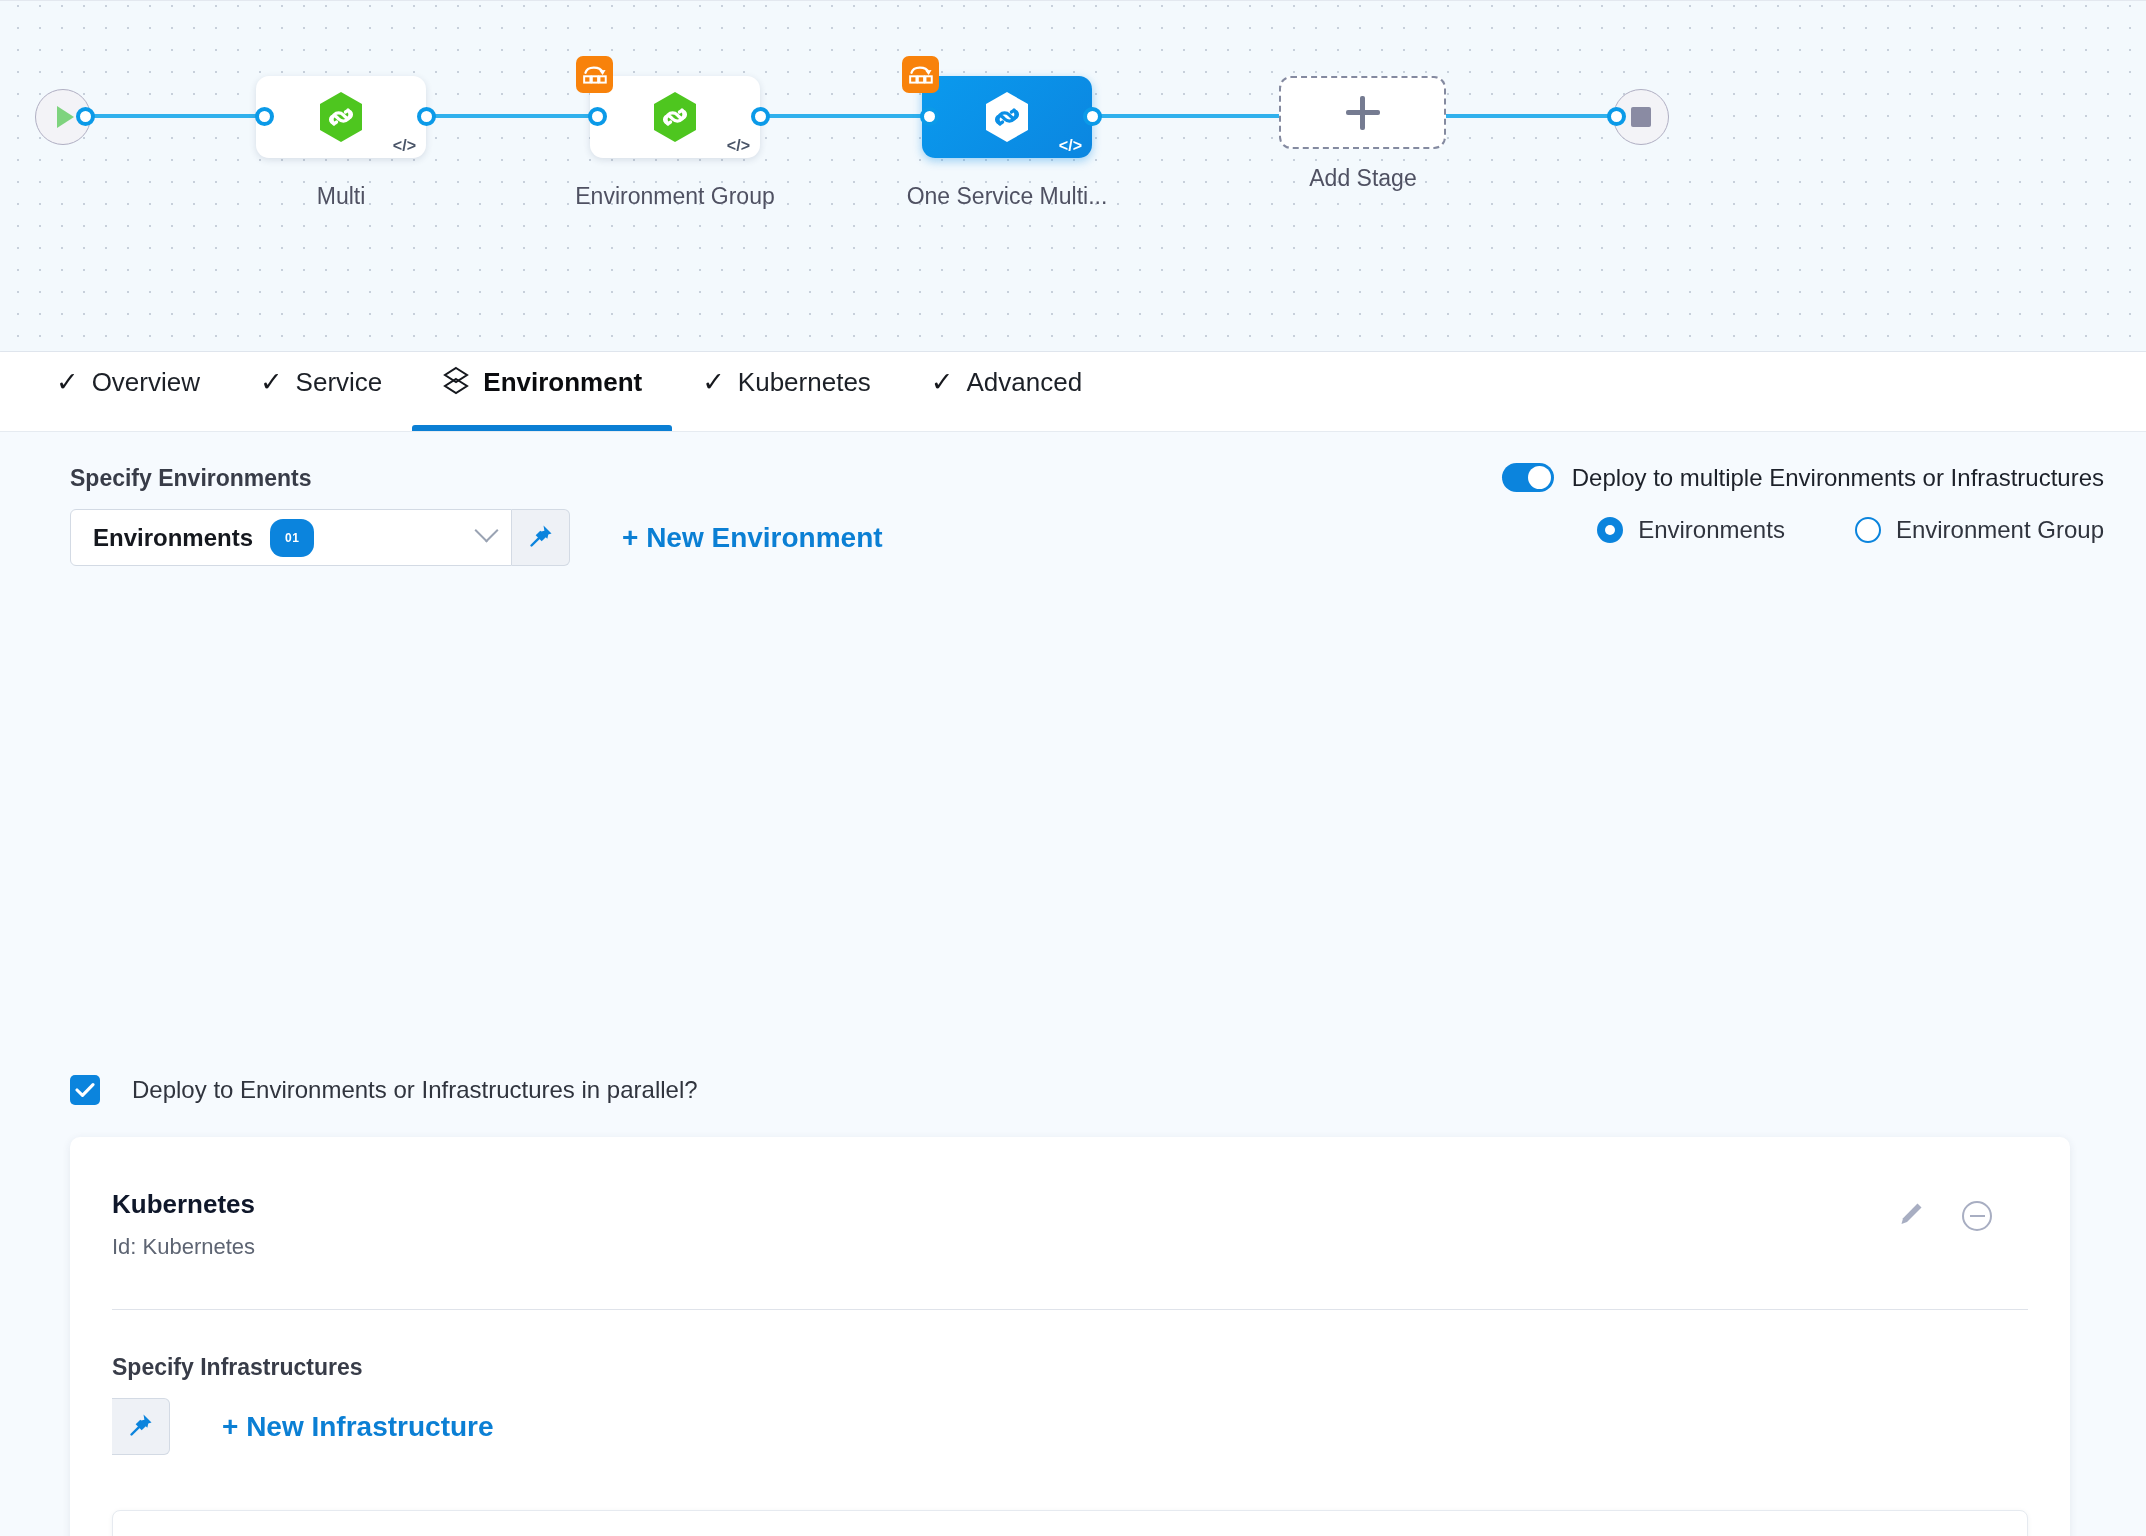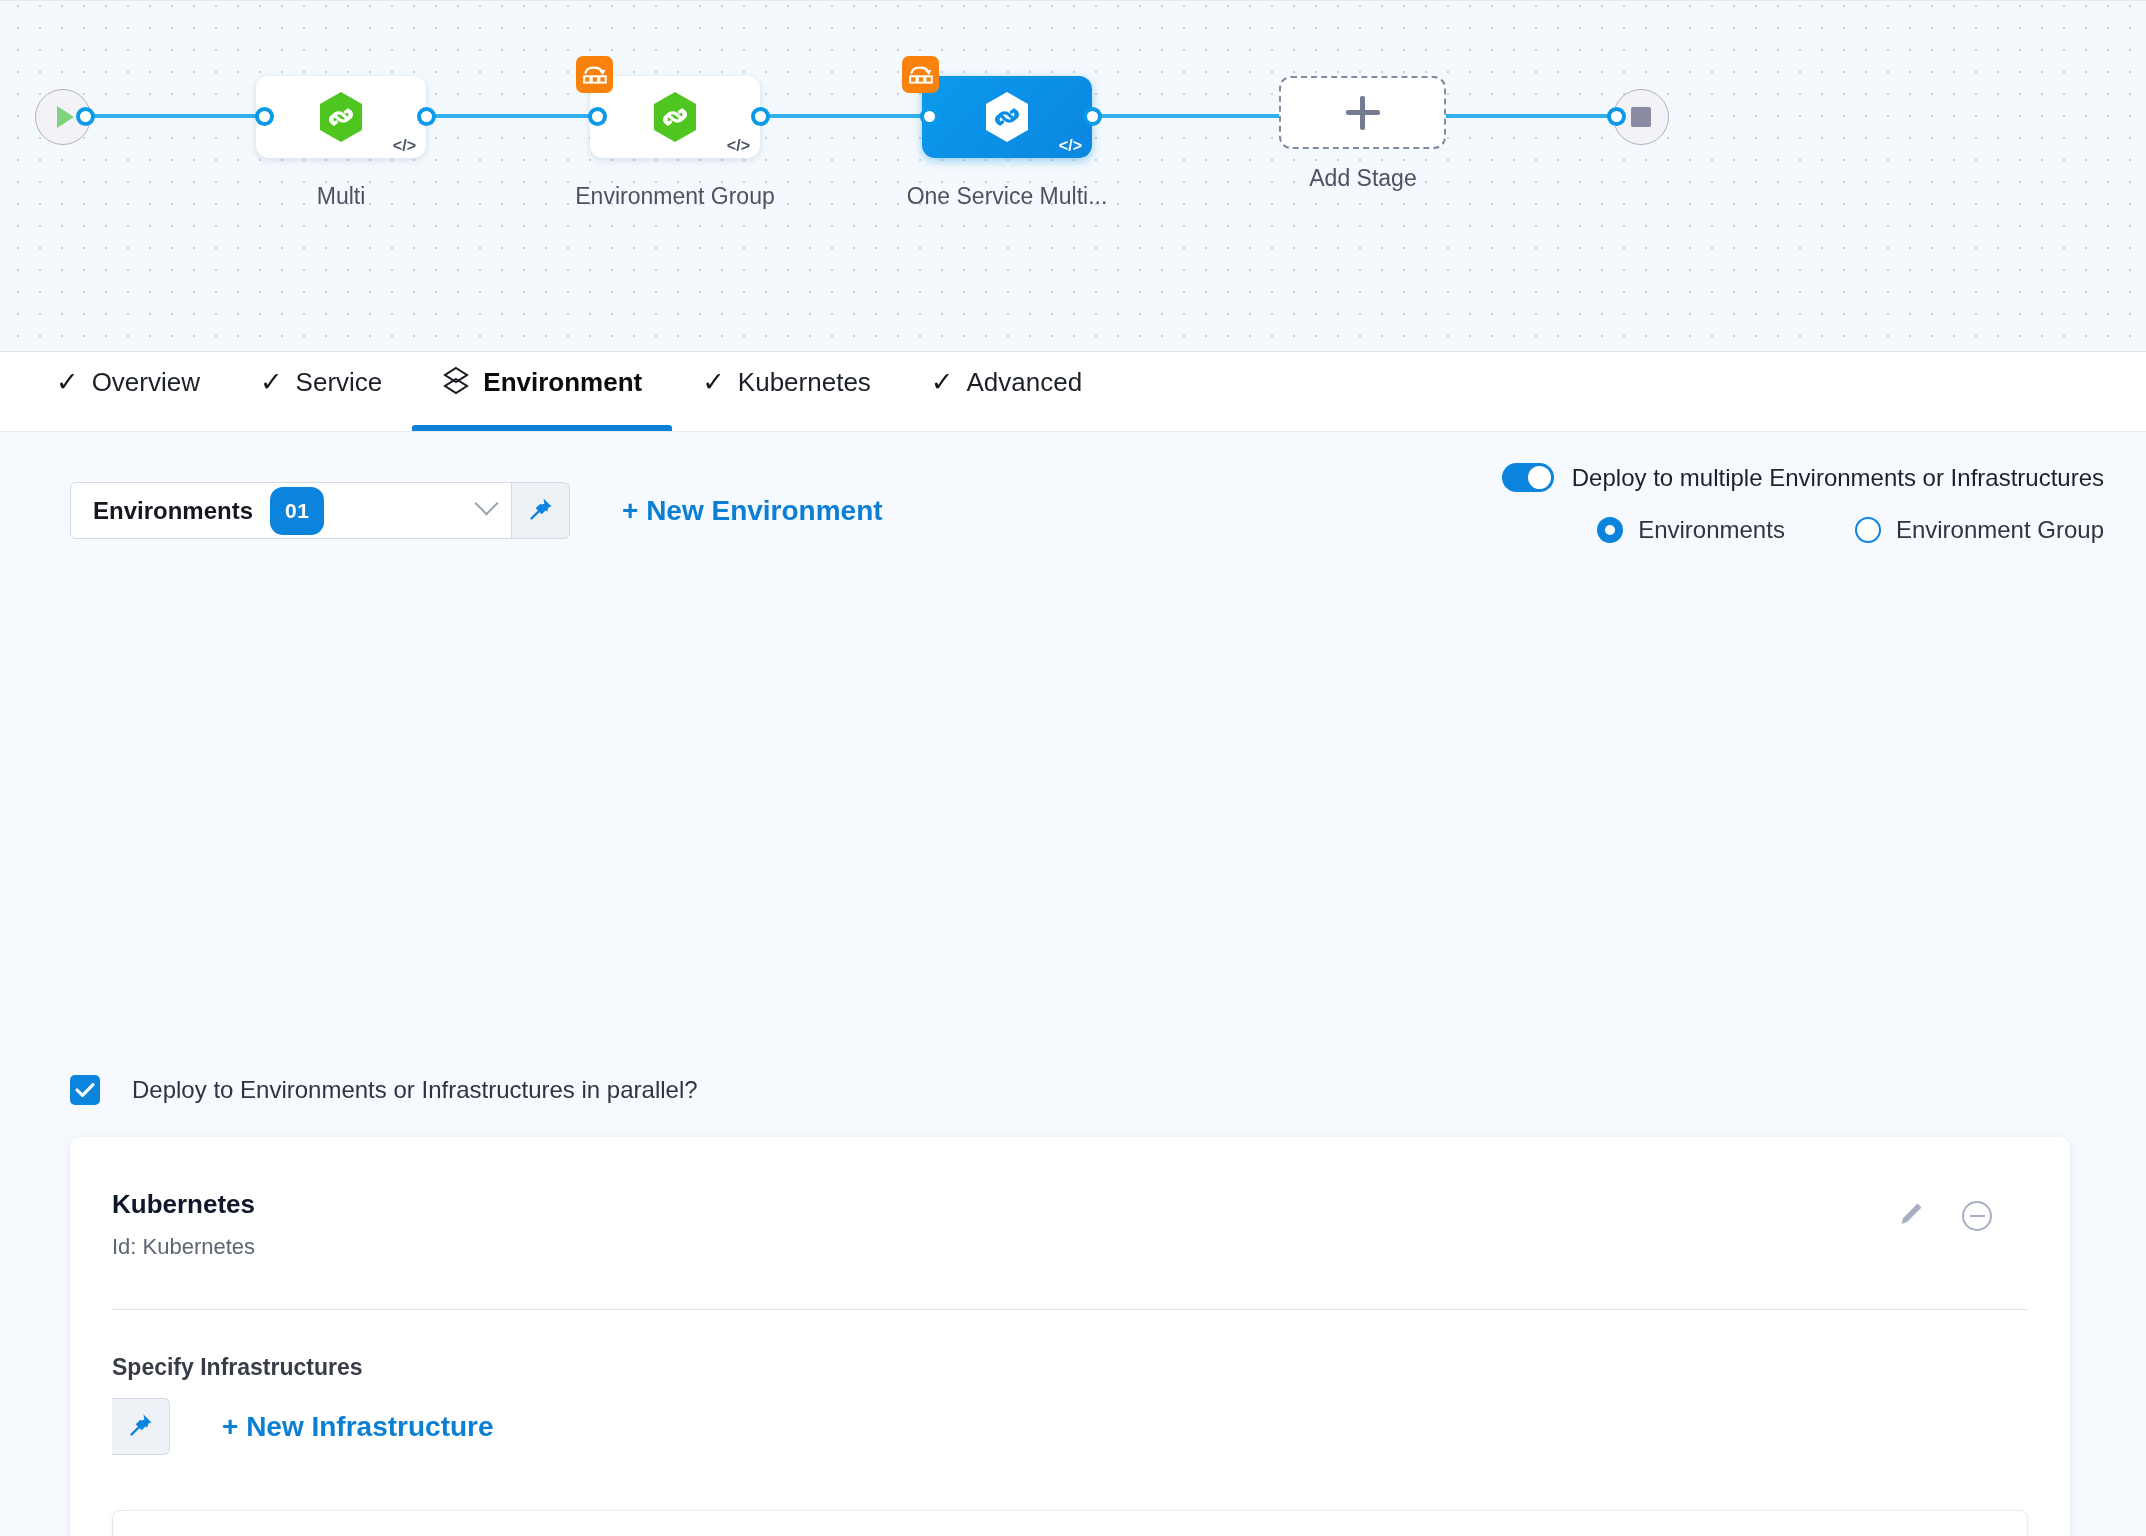--- a/index.html
+++ b/index.html
@@ -218,21 +218,21 @@
     padding: 0 16px 0 22px;
     min-width: 442px;
     justify-content: space-between;
     cursor: pointer;
   }
   .ms-left { display: flex; align-items: center; gap: 17px; }
   .ms-text { font-size: 24px; color: #15181e; font-weight: 600; }
   .count-pill {
     background: #0b84dd;
     color: #ffffff;
-    font-size: 21px;
+    font-size: 12px;
     font-weight: bold;
     border-radius: 13px;
     padding: 12px 15px;
     letter-spacing: 0.5px;
   }
   .chev { width: 17px; height: 17px; border-right: 2.6px solid #9aa3b3; border-bottom: 2.6px solid #9aa3b3; transform: rotate(45deg) translate(-5px,-5px); }
   .pin-btn {
     height: 57px; width: 58px;
     border: 1px solid #d3dae4;
     border-left: none;
@@ -496,20 +496,21 @@
 
   <div class="tab">
     <span class="check-ic">✓</span>
     <span class="tab-label">Advanced</span>
   </div>
 </div>
 
 <div id="body-area">
 
   <div id="env-row">
+    <div class="section-label">Specify Environments</div>
     <div class="field-group">
       <div class="multiselect">
         <span class="ms-left">
           <span class="ms-text">Environments</span>
           <span class="count-pill">01</span>
         </span>
         <span class="chev"></span>
       </div>
       <div class="pin-btn">
         <span>

